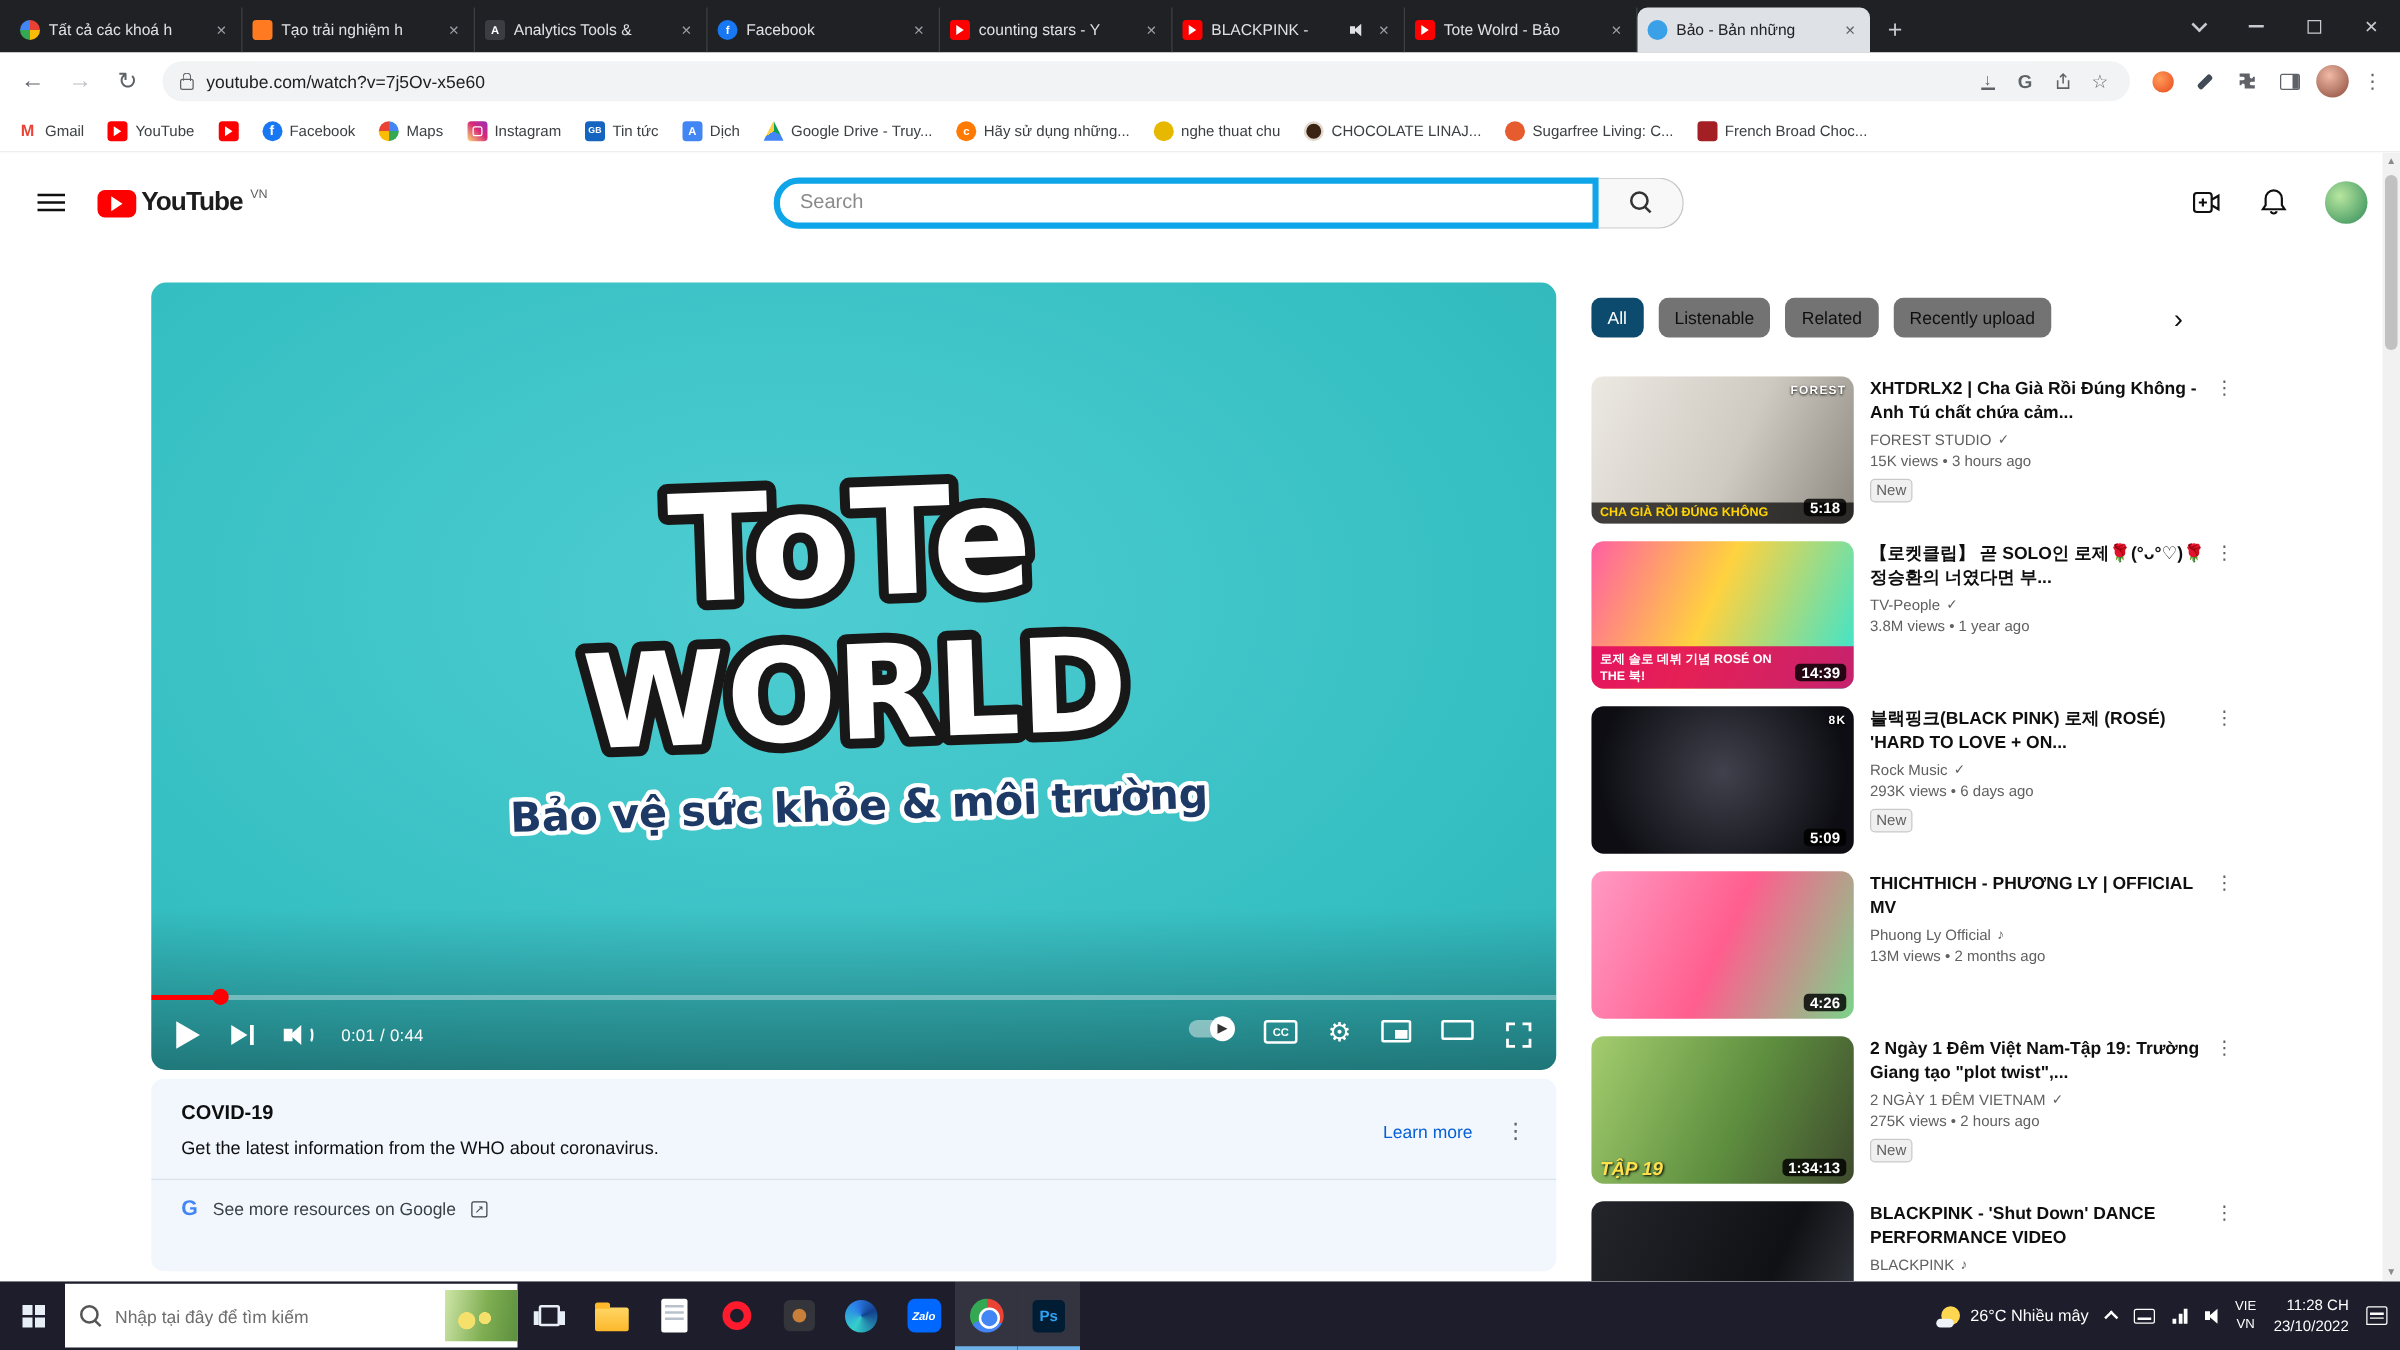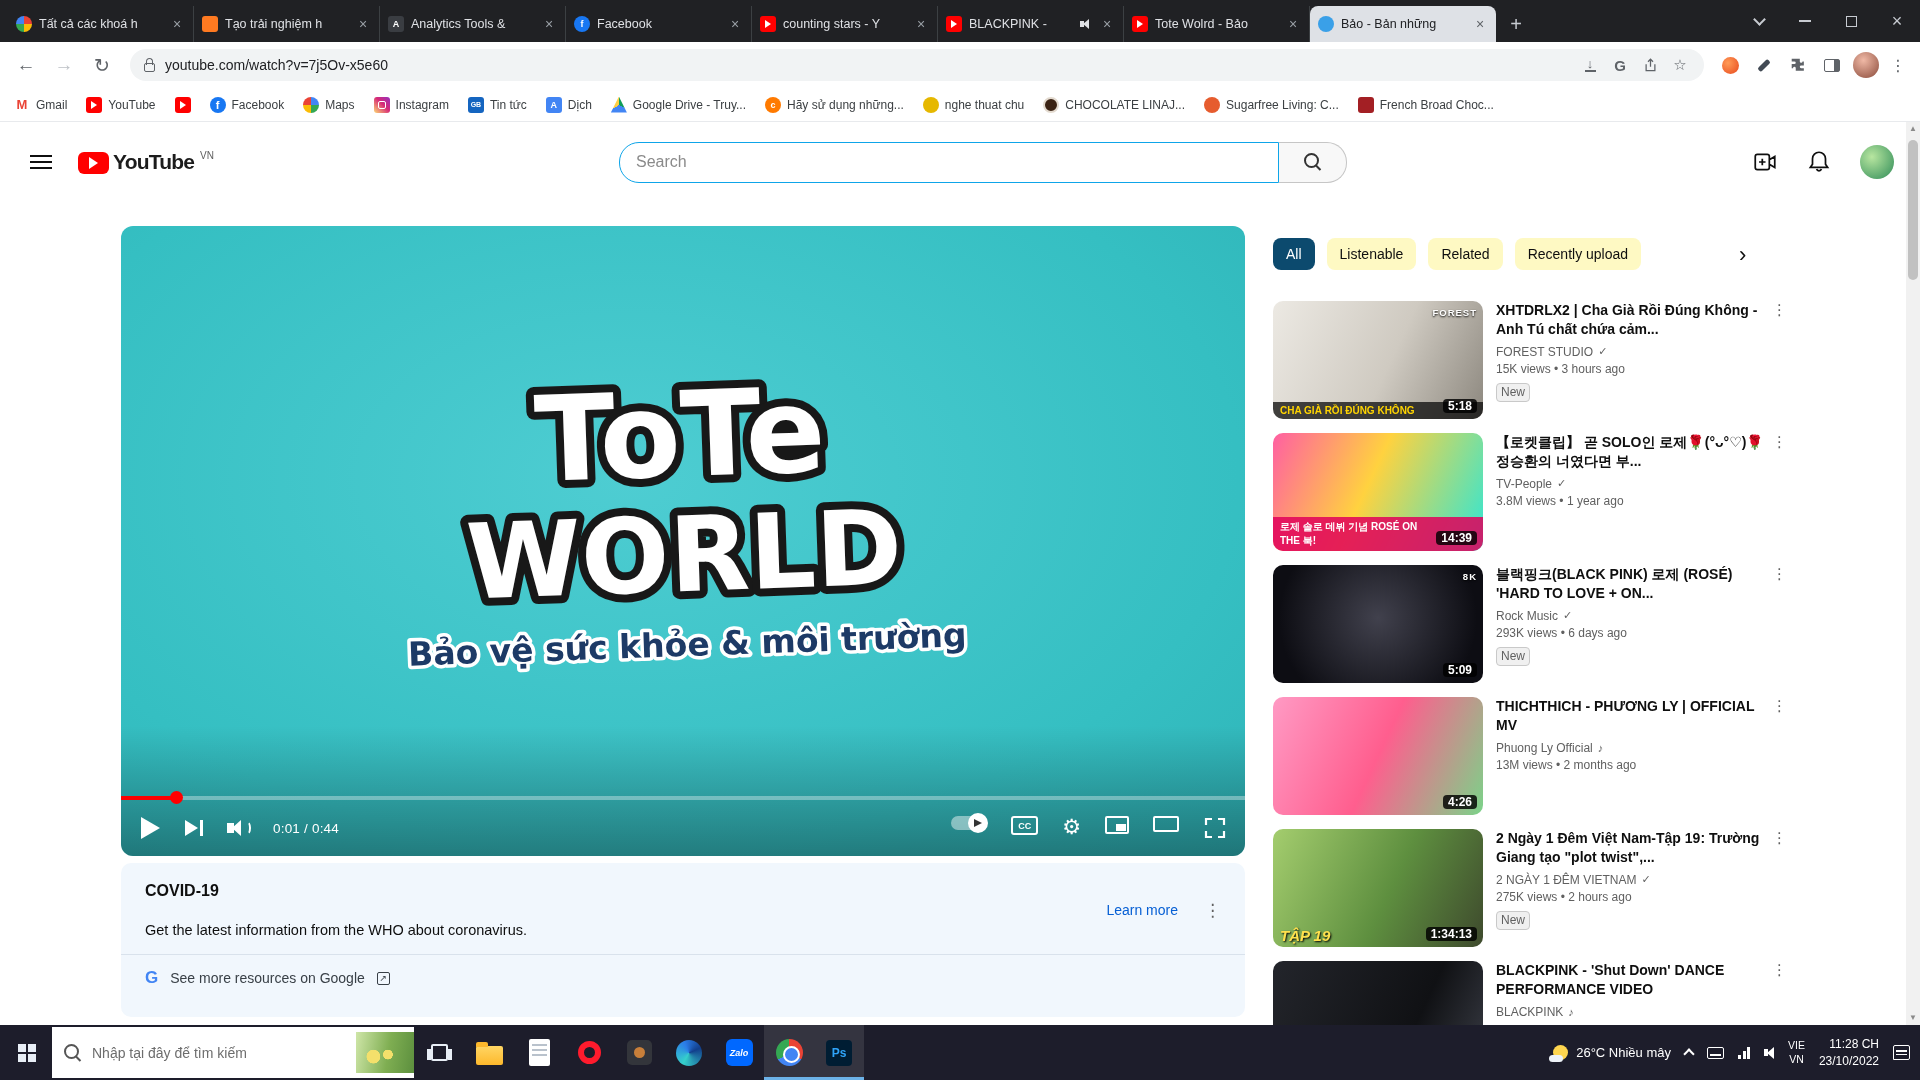--- a/index.html
+++ b/index.html
@@ -93,21 +93,21 @@
   
   .yt-header{height:80px;display:flex;align-items:center;padding:0 26px 0 30px}
   .hamburger{width:22px;display:flex;flex-direction:column;gap:4px;margin-right:26px}
   .hamburger i{display:block;height:2px;background:#0f0f0f}
   .yt-logo{display:flex;align-items:flex-start;gap:4px}
   .yt-logo-mark{width:31px;height:22px;background:#f00;border-radius:6px;display:flex;align-items:center;justify-content:center;margin-top:2px}
   .yt-logo-text{font-size:21px;font-weight:bold;letter-spacing:-0.8px;color:#1c1c1c}
   .yt-region{font-size:10px;color:#606060;margin-left:2px}
   .spacer{flex:1}
   .yt-search{display:flex;align-items:center}
-  .yt-search input{width:660px;height:41px;border:1px solid #0ea5e9;border-radius:20px 0 0 20px;
+  .yt-search input{width:660px;height:41px;border:5px solid #0ea5e9;border-radius:20px 0 0 20px;
     padding:0 16px;font-size:16px;outline:none;color:#111}
   .yt-search input::placeholder{color:#8a8a8a}
   .yt-search-btn{width:68px;height:41px;border:1px solid #c6c6c6;border-left:none;border-radius:0 20px 20px 0;
     background:#f8f8f8;display:flex;align-items:center;justify-content:center}
   .mag{position:relative;width:18px;height:18px}
   .mag::before{content:'';position:absolute;left:0;top:0;width:11px;height:11px;border:2px solid #333;border-radius:50%}
   .mag::after{content:'';position:absolute;width:2px;height:7px;background:#333;transform:rotate(-45deg);left:13px;top:11px}
   .yt-hdr-icons{display:flex;align-items:center;gap:28px}
   .yt-avatar{width:34px;height:34px;border-radius:50%;background:radial-gradient(circle at 35% 35%,#b8e6a0,#2e8b57)}
 
@@ -145,36 +145,36 @@
     display:flex;align-items:center;justify-content:center}
   .gear{color:#fff;font-size:21px;line-height:1}
   .mini-ic{width:24px;height:18px;border:2px solid #fff;border-radius:2px;position:relative}
   .mini-ic::after{content:'';position:absolute;right:1px;bottom:1px;width:10px;height:7px;background:#fff}
   .theater-ic{width:26px;height:16px;border:2px solid #fff;border-radius:2px}
 
   
   .covid{position:absolute;left:121px;top:661px;width:1124px;height:154px;background:#f1f7fd;border-radius:10px;
     padding:19px 24px 0;overflow:hidden}
   .covid-row{display:flex;align-items:center}
-  .covid-title{font-size:16px;font-weight:bold;color:#0f0f0f;margin-bottom:22px}
+  .covid-title{font-size:16px;font-weight:bold;color:#0f0f0f;margin-bottom:11px}
   .covid-msg{font-size:14.5px;color:#0f0f0f}
   .covid-actions{margin-left:auto;display:flex;align-items:center;gap:26px}
   .learn-more{color:#065fd4;font-size:14px;font-weight:400}
   .covid-kebab{color:#606060;font-size:17px}
   .covid-divider{border:none;border-top:1px solid #d9e2ec;margin:16px -24px 0}
   .covid-footer{display:flex;align-items:center;gap:12px;padding:13px 0}
   .g-logo{font-size:17px;font-weight:bold;color:#4285f4}
   .covid-footer-text{font-size:14px;color:#394047}
   .extlink{width:13px;height:13px;border:1.6px solid #394047;border-radius:2px;position:relative;font-size:9px;
     color:#394047;display:flex;align-items:center;justify-content:center;line-height:1}
 
   
   .sidebar{position:absolute;left:1273px;top:0;width:516px;height:100%}
   .chips{position:absolute;top:36px;left:0;width:452px;height:40px;display:flex;gap:12px;overflow:hidden}
-  .chip{height:32px;padding:0 13px;border-radius:8px;background:#fef9c3;color:#0f0f0f;font-size:14px;
+  .chip{height:32px;padding:0 13px;border-radius:8px;background:#737373;color:#0f0f0f;font-size:14px;
     display:flex;align-items:center;white-space:nowrap;flex:none}
   .chip.active{background:#0c4a6e;color:#fff}
   .chips-arrow{position:absolute;top:40px;left:466px;font-size:22px;color:#0f0f0f}
   .videos{position:absolute;top:99px;left:0;right:0;bottom:0;display:flex;flex-direction:column;gap:14px;overflow:hidden}
   .video-item{display:flex;gap:13px;height:118px;position:relative;flex:none}
   .thumb{width:210px;height:118px;border-radius:10px;flex:none;position:relative;overflow:hidden}
   .duration{position:absolute;right:6px;bottom:6px;background:rgba(0,0,0,.82);color:#fff;font-size:12px;
     font-weight:600;padding:0 5px;border-radius:4px;z-index:2}
   .duration:empty{display:none}
   .thumb-tag{display:none;position:absolute;right:6px;top:6px;color:#fff;font-size:9.5px;font-weight:bold;

